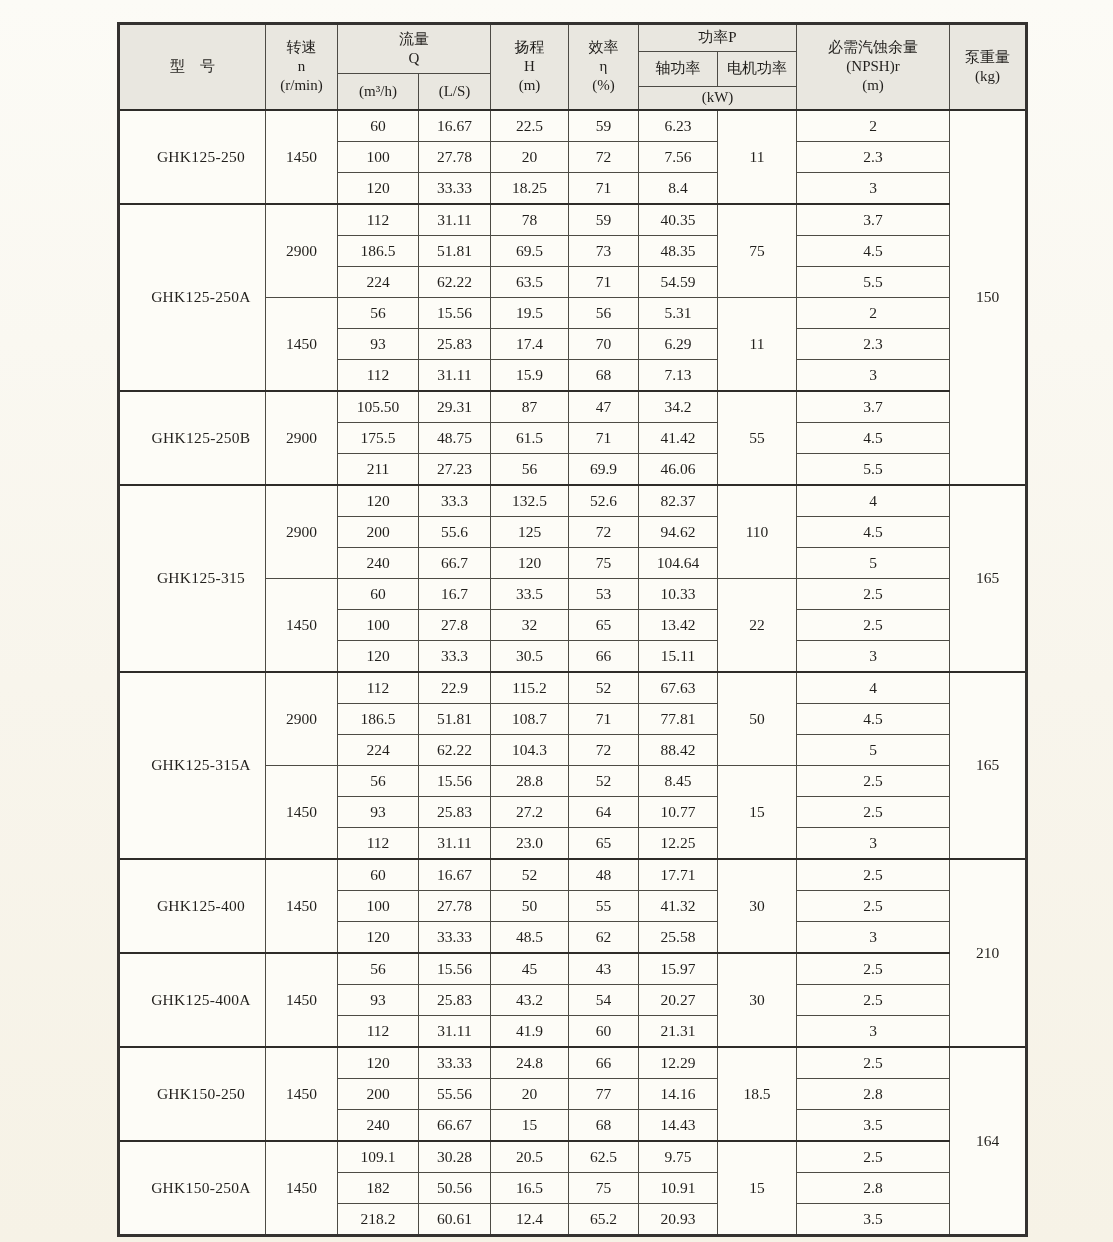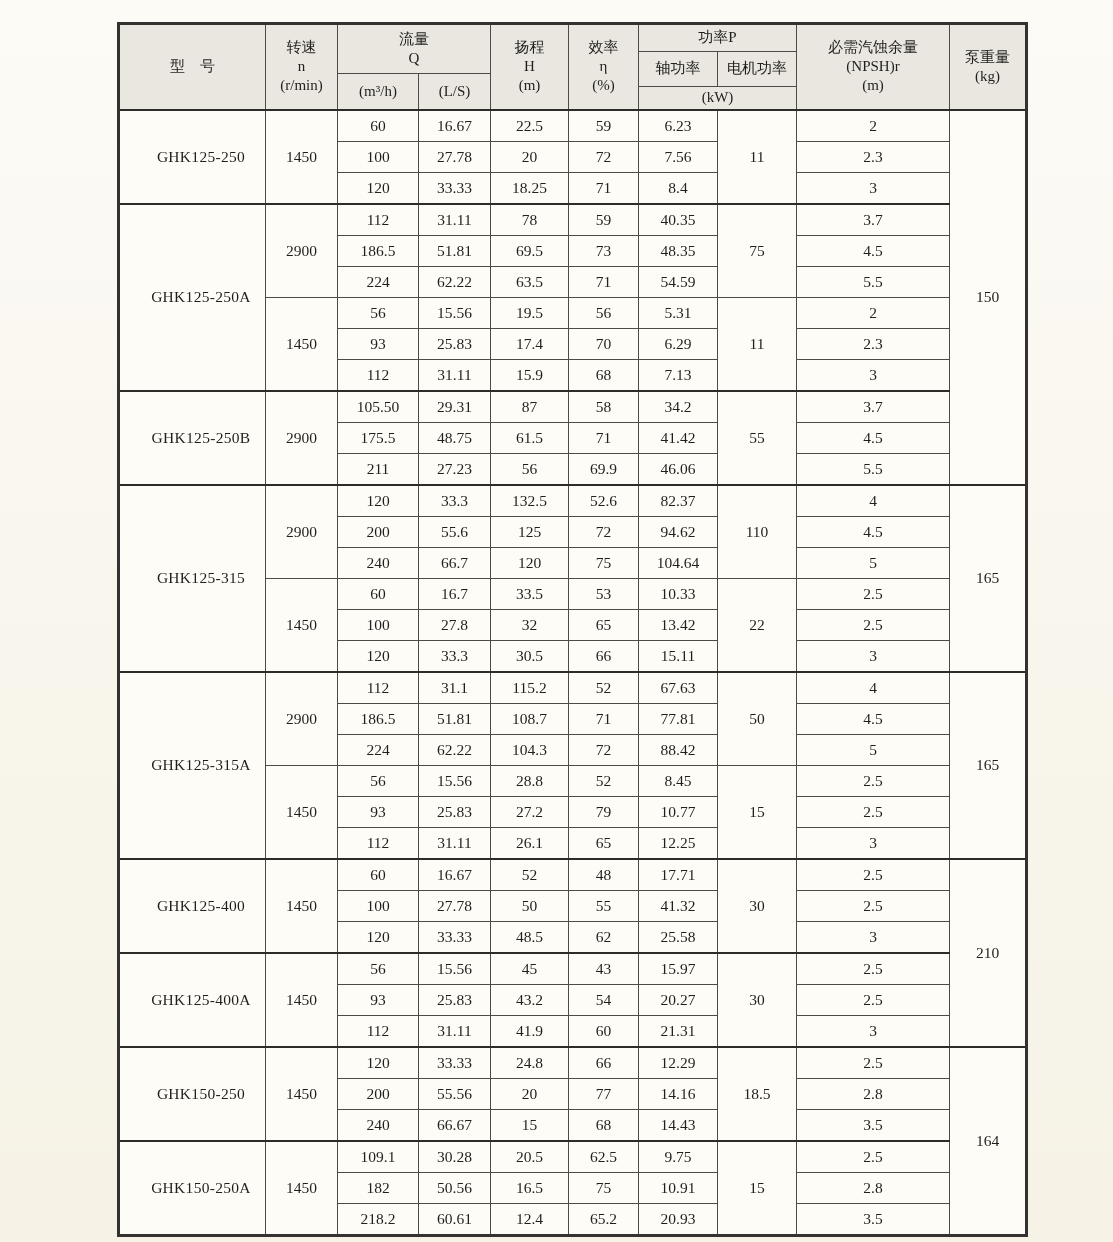--- a/index.html
+++ b/index.html
@@ -192,21 +192,21 @@
           <td>68</td>
           <td>7.13</td>
           <td>3</td>
         </tr>
         <tr class="block-start">
           <td rowspan="3" class="model-cell">GHK125-250B</td>
           <td rowspan="3">2900</td>
           <td>105.50</td>
           <td>29.31</td>
           <td>87</td>
-          <td>58</td>
+          <td>47</td>
           <td>34.2</td>
           <td rowspan="3">55</td>
           <td>3.7</td>
         </tr>
         <tr>
           <td>175.5</td>
           <td>48.75</td>
           <td>61.5</td>
           <td>71</td>
           <td>41.42</td>
@@ -271,21 +271,21 @@
           <td>33.3</td>
           <td>30.5</td>
           <td>66</td>
           <td>15.11</td>
           <td>3</td>
         </tr>
         <tr class="block-start">
           <td rowspan="6" class="model-cell">GHK125-315A</td>
           <td rowspan="3">2900</td>
           <td>112</td>
-          <td>31.1</td>
+          <td>22.9</td>
           <td>115.2</td>
           <td>52</td>
           <td>67.63</td>
           <td rowspan="3">50</td>
           <td>4</td>
           <td rowspan="6">165</td>
         </tr>
         <tr>
           <td>186.5</td>
           <td>51.81</td>
@@ -309,28 +309,28 @@
           <td>28.8</td>
           <td>52</td>
           <td>8.45</td>
           <td rowspan="3">15</td>
           <td>2.5</td>
         </tr>
         <tr>
           <td>93</td>
           <td>25.83</td>
           <td>27.2</td>
-          <td>79</td>
+          <td>64</td>
           <td>10.77</td>
           <td>2.5</td>
         </tr>
         <tr>
           <td>112</td>
           <td>31.11</td>
-          <td>26.1</td>
+          <td>23.0</td>
           <td>65</td>
           <td>12.25</td>
           <td>3</td>
         </tr>
         <tr class="block-start">
           <td rowspan="3" class="model-cell">GHK125-400</td>
           <td rowspan="3">1450</td>
           <td>60</td>
           <td>16.67</td>
           <td>52</td>

